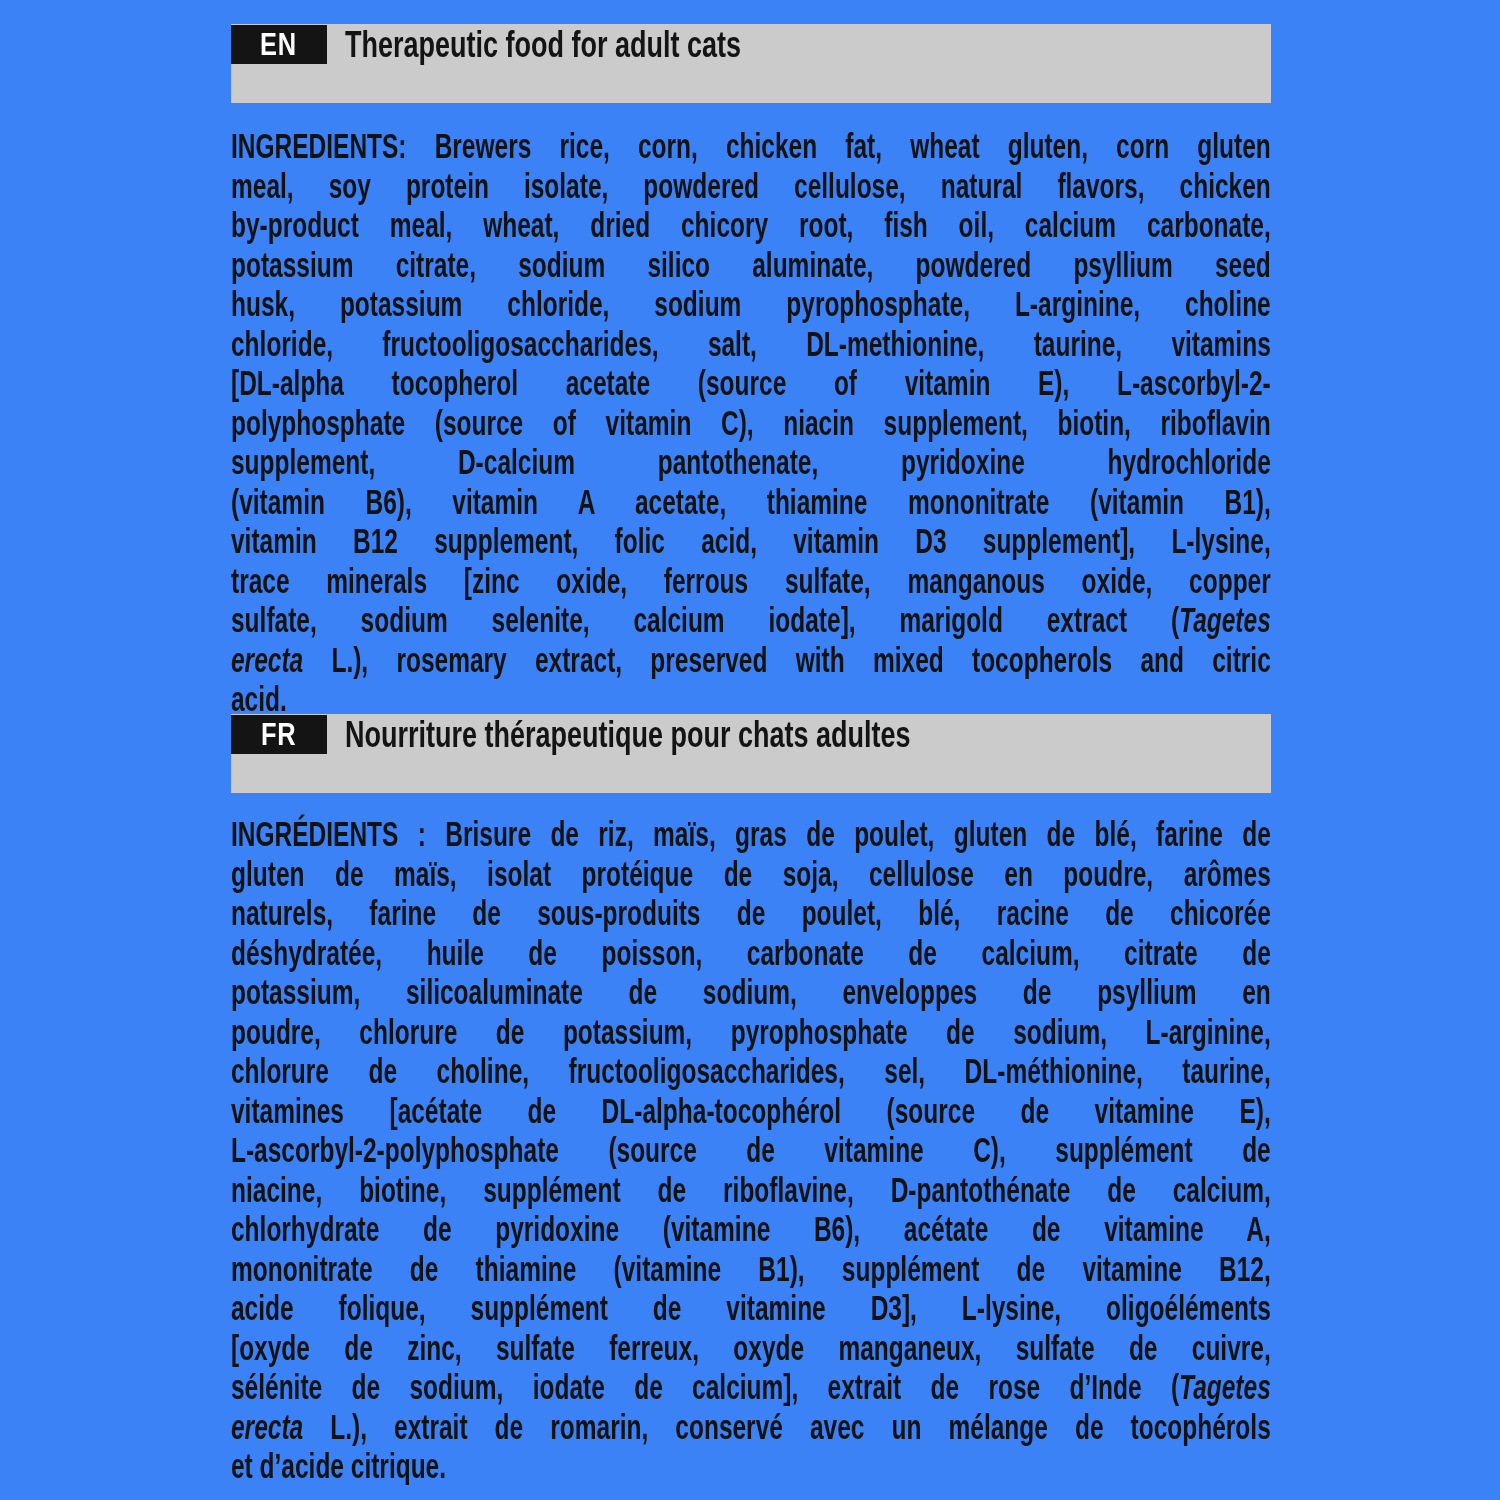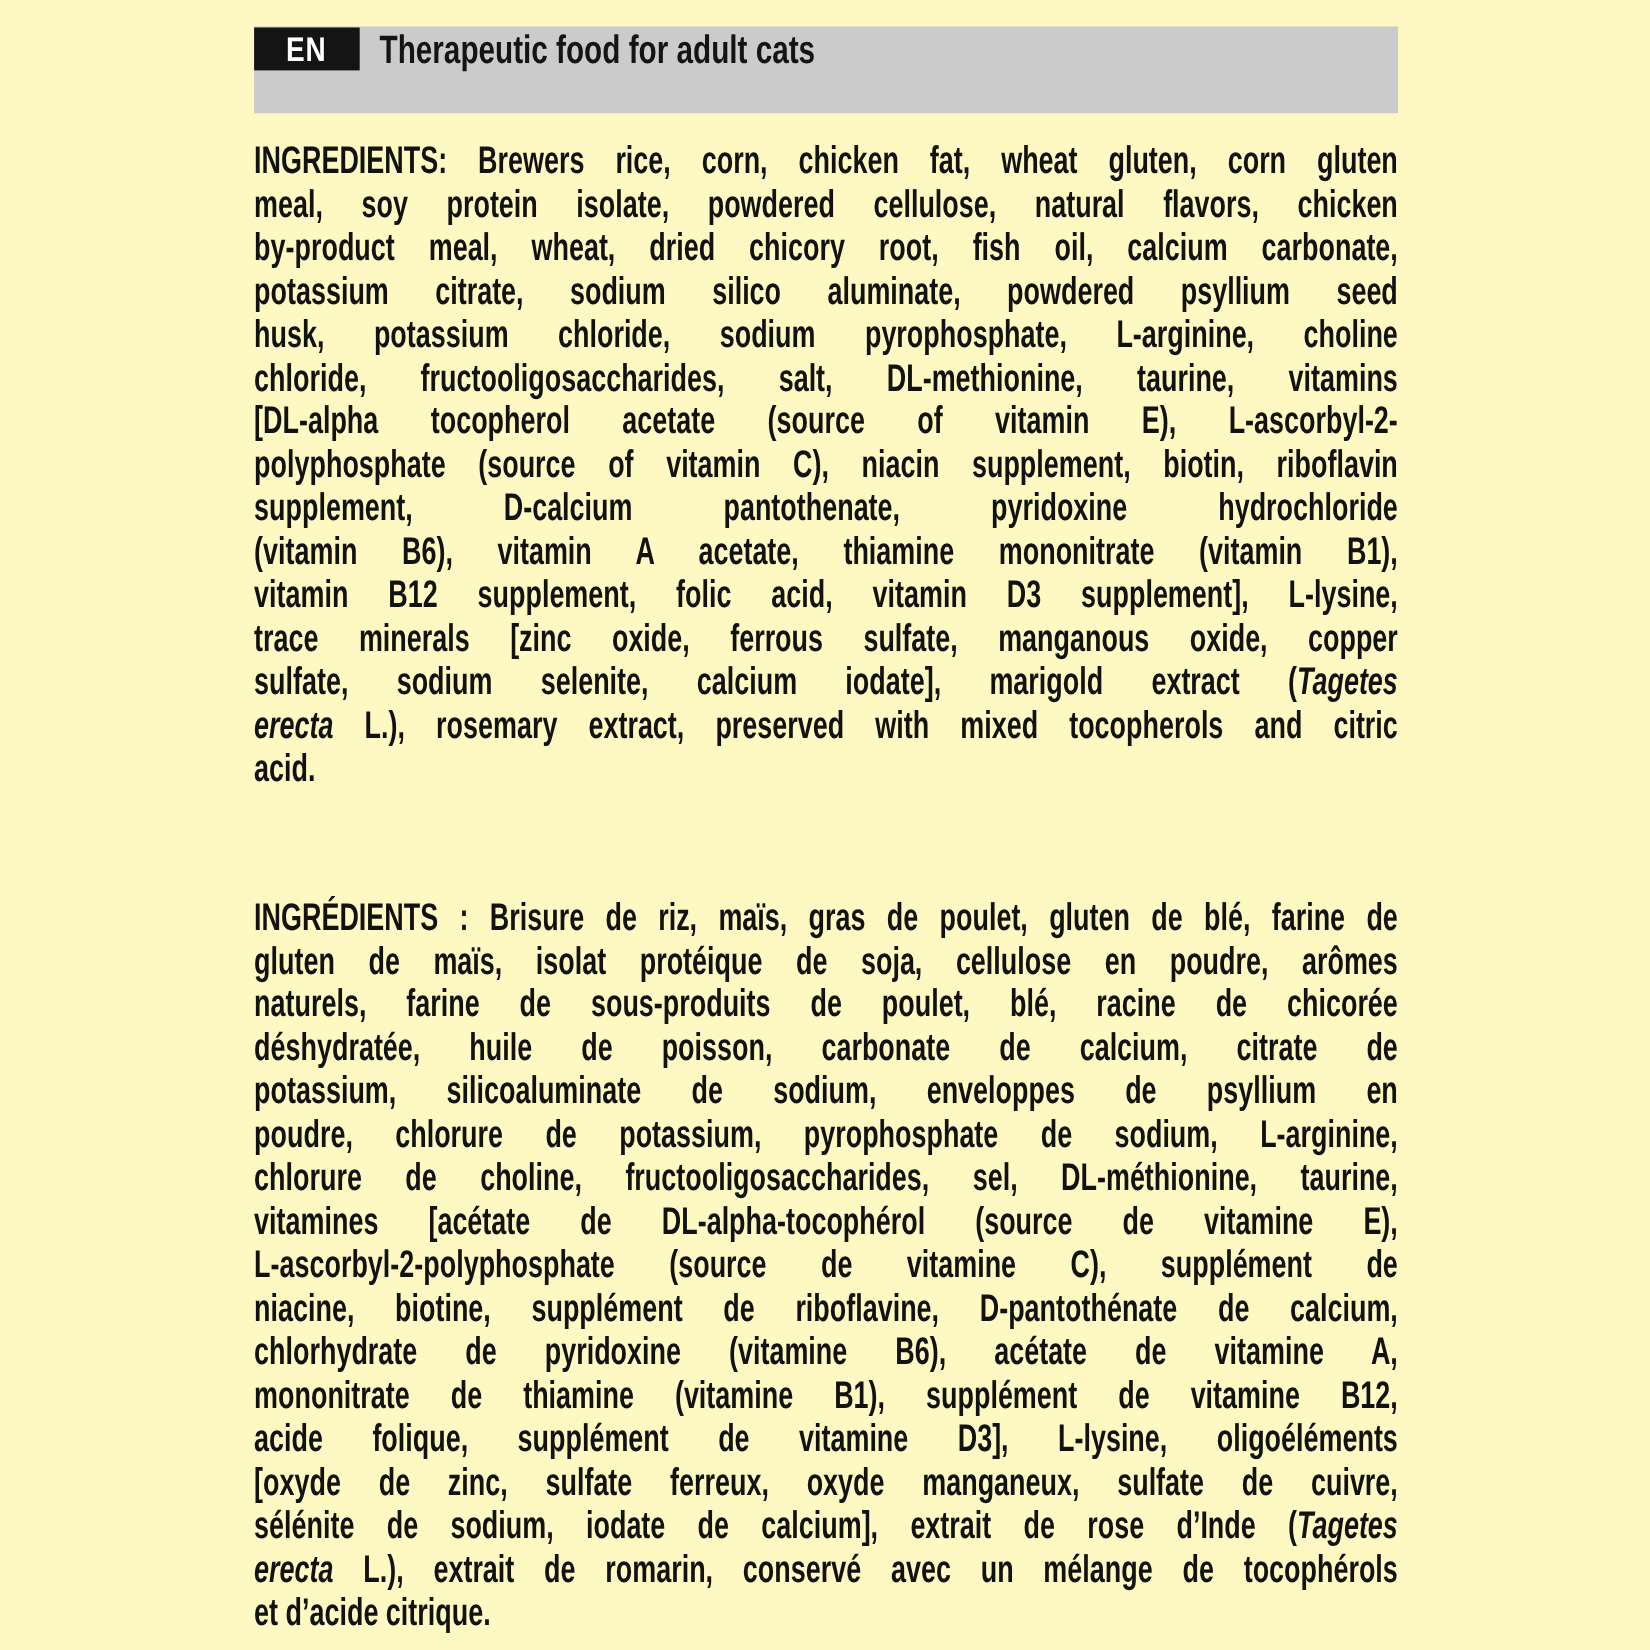--- a/index.html
+++ b/index.html
@@ -4,21 +4,21 @@
 <style>
   html, body {
     margin: 0;
     padding: 0;
     background: #ffffff;
   }
   .page {
     position: relative;
     width: 1500px;
     height: 1500px;
-    background: #fef9c3;
+    background: #3b82f6;
     overflow: hidden;
     font-family: "Liberation Sans", sans-serif;
     color: #121212;
   }
   .banner {
     position: absolute;
     left: 231px;
     width: 1040px;
     height: 79px;
     background: #cbcbcb;
@@ -111,20 +111,26 @@
         <div class="line"><span>supplement, D-calcium pantothenate, pyridoxine hydrochloride</span></div>
         <div class="line"><span>(vitamin B6), vitamin A acetate, thiamine mononitrate (vitamin B1),</span></div>
         <div class="line"><span>vitamin B12 supplement, folic acid, vitamin D3 supplement], L-lysine,</span></div>
         <div class="line"><span>trace minerals [zinc oxide, ferrous sulfate, manganous oxide, copper</span></div>
         <div class="line"><span>sulfate, sodium selenite, calcium iodate], marigold extract (</span><i>Tagetes</i></div>
         <div class="line"><i>erecta</i><span> L.), rosemary extract, preserved with mixed tocopherols and citric</span></div>
         <div class="line last"><span>acid.</span></div>
       </div>
   </div>
 
+  <div class="banner fr">
+    <div class="badge">
+      <span class="badge-text">FR</span>
+    </div>
+    <div class="banner-title">Nourriture thérapeutique pour chats adultes</div>
+  </div>
 
   <div class="para fr">
     <div class="para-inner">
         <div class="line"><span>INGRÉDIENTS : Brisure de riz, maïs, gras de poulet, gluten de blé, farine de</span></div>
         <div class="line"><span>gluten de maïs, isolat protéique de soja, cellulose en poudre, arômes</span></div>
         <div class="line"><span>naturels, farine de sous-produits de poulet, blé, racine de chicorée</span></div>
         <div class="line"><span>déshydratée, huile de poisson, carbonate de calcium, citrate de</span></div>
         <div class="line"><span>potassium, silicoaluminate de sodium, enveloppes de psyllium en</span></div>
         <div class="line"><span>poudre, chlorure de potassium, pyrophosphate de sodium, L-arginine,</span></div>
         <div class="line"><span>chlorure de choline, fructooligosaccharides, sel, DL-méthionine, taurine,</span></div>

